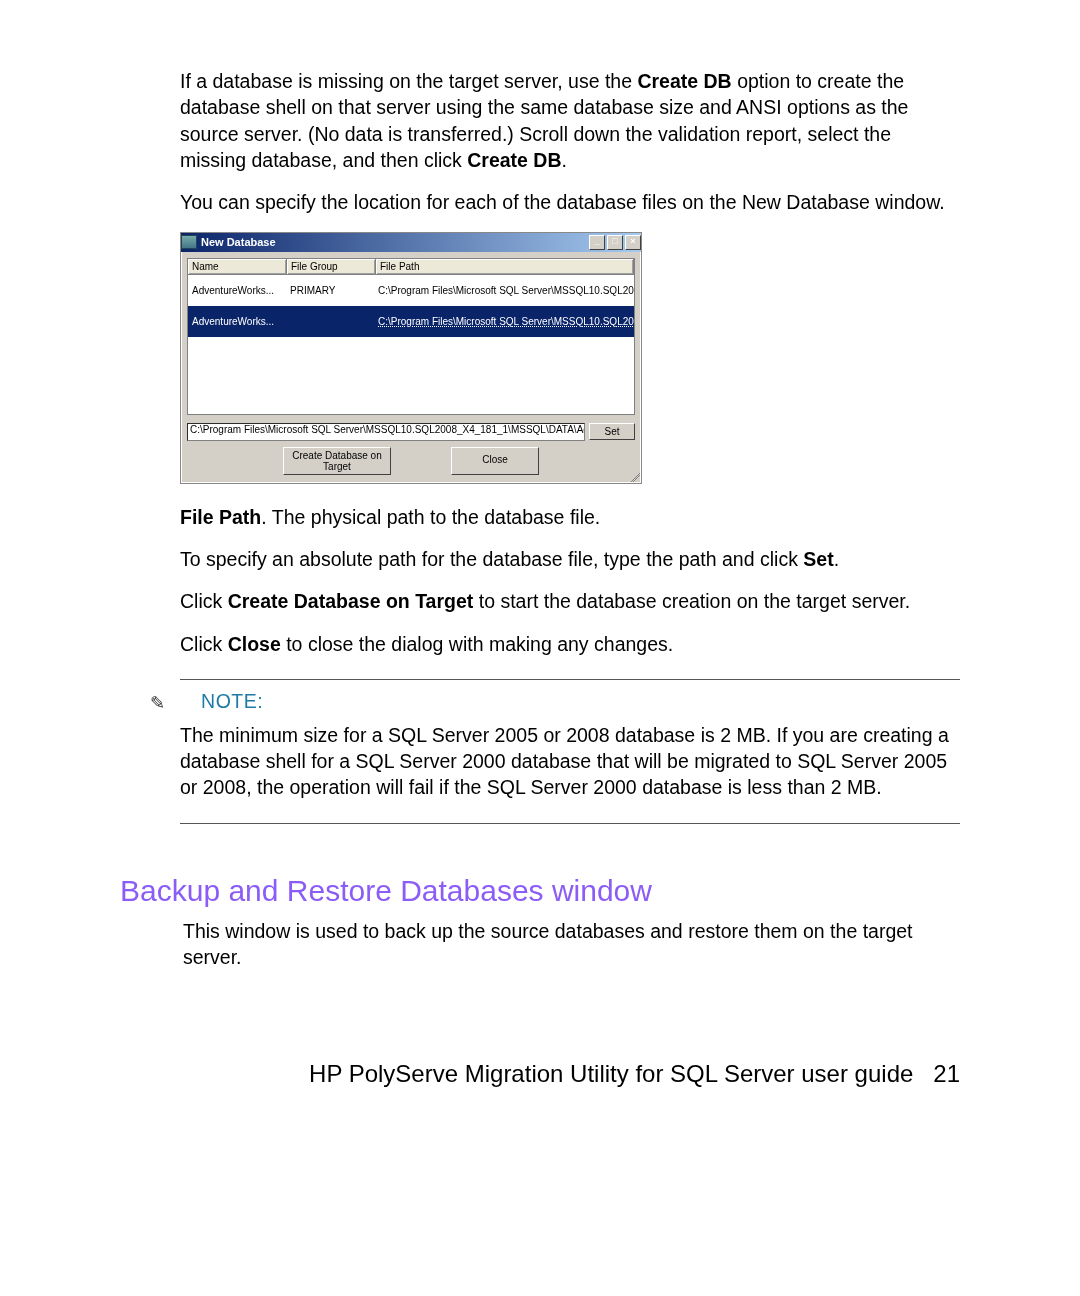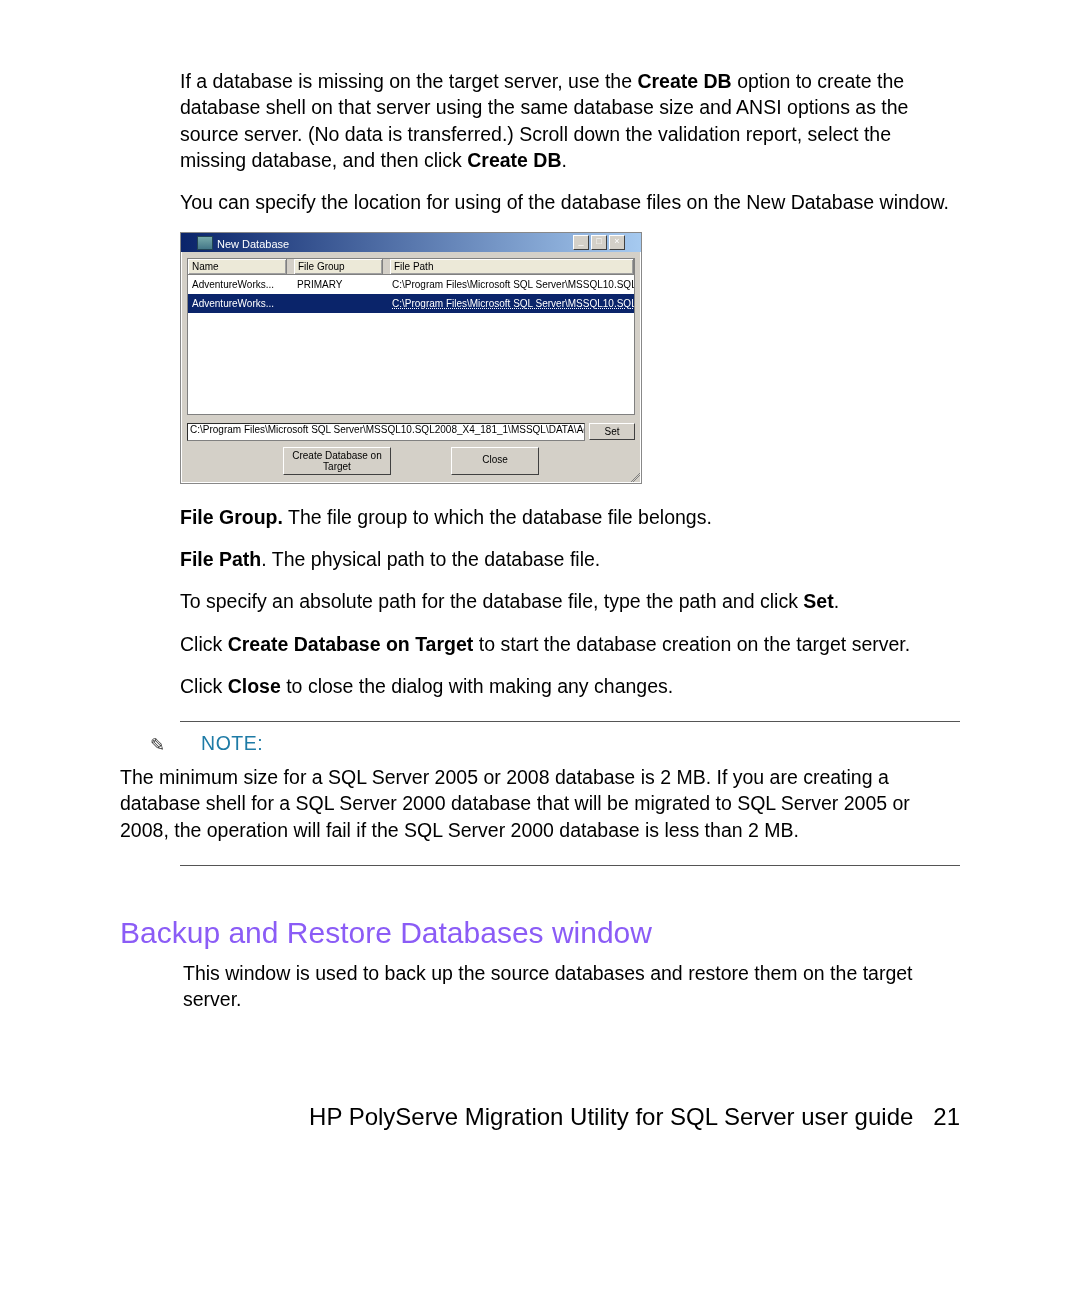--- a/index.html
+++ b/index.html
@@ -29,24 +29,24 @@
     border: 1px solid #888;
     background: #d4d0c8;
     font-family: Tahoma, Arial, sans-serif;
     font-size: 10px;
     position: relative;
     box-shadow: 0 0 0 1px #fff inset;
   }
   .dlg-titlebar {
     background: linear-gradient(to right, #0a246a, #a6caf0);
     color: #fff;
-    font-weight: normal;
-    padding: 2px 16px;
+    font-weight: bold;
+    padding: 2px 0;
     display: flex;
-    align-items: flex-end;
+    align-items: center;
     font-size: 11px;
   }
   .dlg-titlebar .dlg-icon {
     width: 14px; height: 12px;
     margin-right: 4px;
     background: linear-gradient(#7aa, #478);
     border: 1px solid #245;
   }
   .dlg-titlebar .win-btns { margin-left: auto; display: flex; }
   .win-btn {
@@ -58,36 +58,36 @@
     font-size: 9px; line-height: 11px; text-align: center;
     font-family: Arial;
   }
   .dlg-body { padding: 6px; }
   .grid {
     background: #fff;
     border: 1px solid #808080;
     height: 155px;
     overflow: hidden;
   }
-  .grid-head, .grid-row { display: flex; gap: 7px; }
+  .grid-head, .grid-row { display: flex; }
   .grid-head {
     background: #d4d0c8;
     border-bottom: 1px solid #808080;
   }
   .col-name  { width: 90px; }
   .col-group { width: 80px; }
   .col-path  { flex: 1; }
   .grid-head div {
     border-right: 1px solid #808080;
     padding: 2px 4px;
     background: #ece9d8;
     box-shadow: inset 1px 1px 0 #fff, inset -1px -1px 0 #a0a0a0;
   }
   .grid-row div {
-    padding: 4px 4px;
+    padding: 10px 4px;
     white-space: nowrap; overflow: hidden;
   }
   .grid-row.sel {
     background: #0a246a; color: #fff;
   }
   .grid-row.sel .dotted {
     text-decoration: underline dotted;
   }
   .path-row { display: flex; margin: 8px 0 6px 0; align-items: center; gap: 4px; }
   .path-input {
@@ -118,21 +118,21 @@
   }
 
   
   .rule { border: none; border-top: 1px solid #555; margin: 22px 0 10px 60px; }
   .note-row { display: flex; align-items: flex-start; margin-left: 30px; }
   .note-icon {
     font-size: 18px; color: #333; margin-right: 12px; margin-top: 2px;
     font-family: "Segoe UI Symbol", Arial;
   }
   .note-label { color: #1e7ba6; font-size: 19.5px; letter-spacing: .5px; margin-left: 24px; }
-  .note-body { font-size: 19.5px; line-height: 1.35; }
+  .note-body { margin-left: 60px; font-size: 19.5px; line-height: 1.35; }
 
   h2.section {
     color: #8b5cf6;
     font-weight: 400;
     font-size: 30px;
     margin: 50px 0 10px 0;
   }
 
   .footer {
     text-align: right;
@@ -143,21 +143,21 @@
 </style>
 </head>
 <body>
 
 <div class="page">
 
   <div class="body-text">
     <p>
       <span>If a database is missing on the target server, use the </span><b>Create DB</b><span> option to create the database shell on that server using the same database size and ANSI options as the source server. (No data is transferred.) Scroll down the validation report, select the missing database, and then click </span><b>Create DB</b><span>.</span>
     </p>
-    <p>You can specify the location for using of the database files on the New Database window.</p>
+    <p>You can specify the location for each of the database files on the New Database window.</p>
   </div>
 
   <div class="dlg-wrap">
     <div class="dlg">
       <div class="dlg-titlebar">
         <span class="dlg-icon"></span>
         <span>New Database</span>
         <span class="win-btns">
           <span class="win-btn">_</span>
           <span class="win-btn">□</span>
@@ -189,21 +189,20 @@
         <div class="dlg-actions">
           <div class="win-button" style="width:90px">Create Database on Target</div>
           <div class="win-button" style="width:70px;padding-top:6px;padding-bottom:6px">Close</div>
         </div>
       </div>
       <div class="resize-grip"></div>
     </div>
   </div>
 
   <div class="body-text">
-    <p><b>File Group.</b><span> The file group to which the database file belongs.</span></p>
     <p><b>File Path</b><span>. The physical path to the database file.</span></p>
     <p><span>To specify an absolute path for the database file, type the path and click </span><b>Set</b><span>.</span></p>
     <p><span>Click </span><b>Create Database on Target</b><span> to start the database creation on the target server.</span></p>
     <p><span>Click </span><b>Close</b><span> to close the dialog with making any changes.</span></p>
   </div>
 
   <hr class="rule">
   <div class="note-row">
     <span class="note-icon">✎</span>
     <span class="note-label">NOTE:</span>

